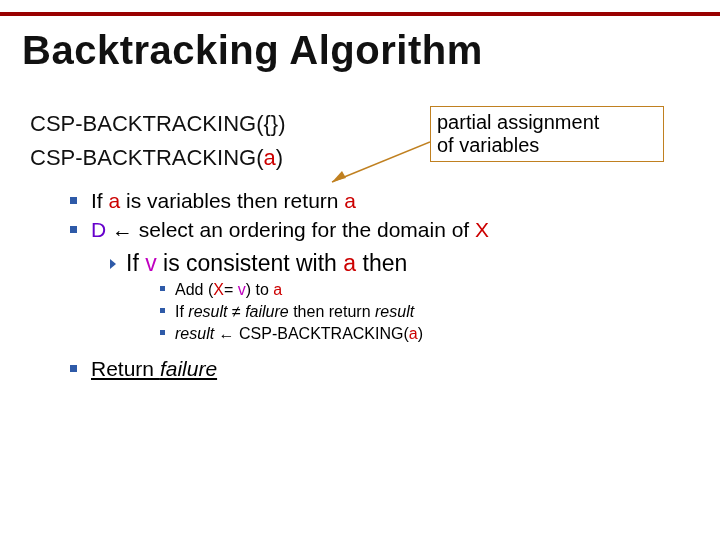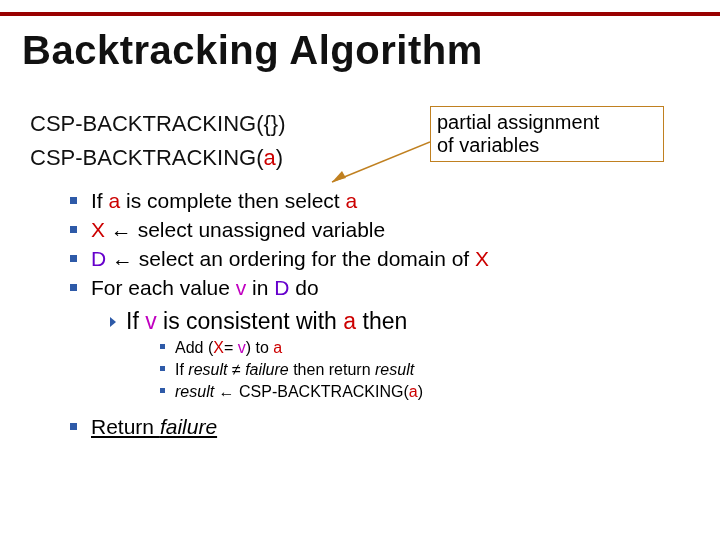--- a/index.html
+++ b/index.html
@@ -144,30 +144,24 @@
   <div class="line">
     <span>CSP-BACKTRACKING(</span><span>{}</span><span>)</span>
   </div>
 
   <div class="line" style="margin-top:8px">
     <span>CSP-BACKTRACKING(</span><span class="redvar">a</span><span>)</span>
   </div>
 
   <div class="bullets1">
     <div class="row">
-      <span class="sq"></span><span>If </span><span class="redvar">a</span><span> is complete then select </span><span class="redvar">a</span>
-    </div>
-    <div class="row">
-      <span class="sq"></span><span class="redvar">X</span><span> ← </span><span>select unassigned variable</span>
+      <span class="sq"></span><span>If </span><span class="redvar">a</span><span> is variables then return </span><span class="redvar">a</span>
     </div>
     <div class="row">
       <span class="sq"></span><span class="purple">D</span><span> ← </span><span>select an ordering for the domain of </span><span class="redvar">X</span>
-    </div>
-    <div class="row">
-      <span class="sq"></span><span>For each value </span><span class="mag">v</span><span> in </span><span class="purple">D</span><span> do</span>
     </div>
   </div>
 
   <div class="sub1">
     <div class="row">
       <span class="tri"></span><span>If </span><span class="mag">v</span><span> is consistent with </span><span class="redvar">a</span><span> then</span>
     </div>
   </div>
 
   <div class="sub2">

